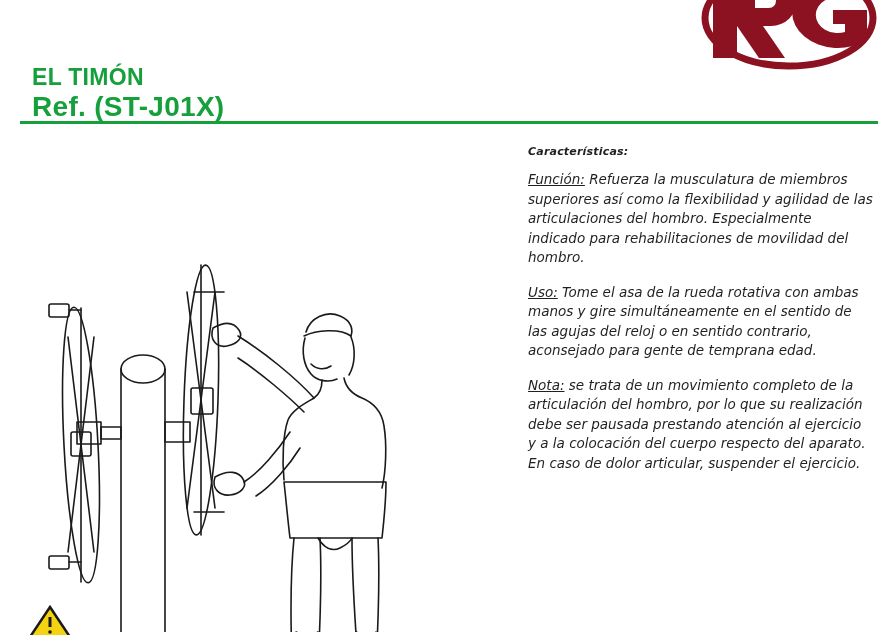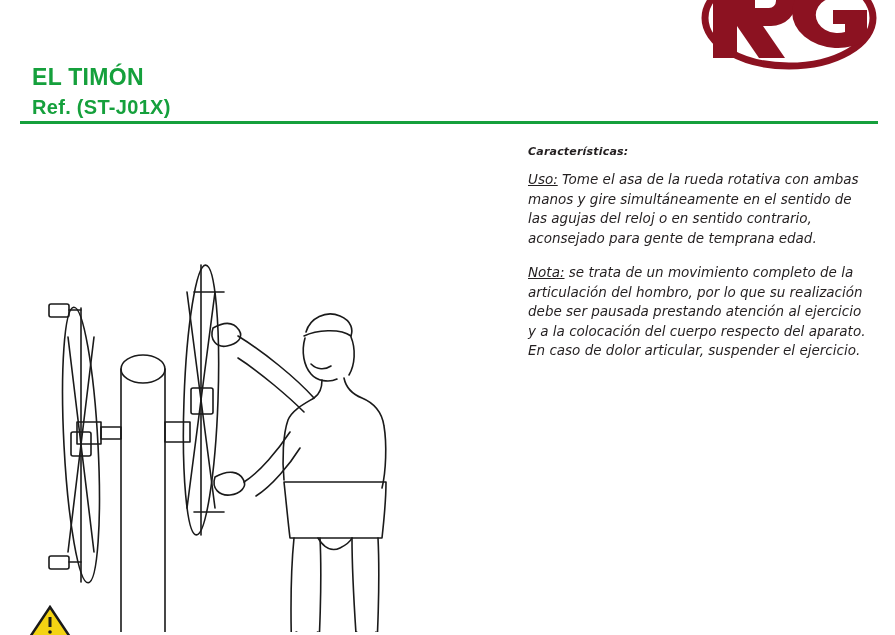--- a/index.html
+++ b/index.html
@@ -33,21 +33,21 @@
   #title-block .line1 {
     font-family: "Liberation Sans", sans-serif;
     font-weight: bold;
     font-size: 23px;
     line-height: 30px;
     letter-spacing: 0.3px;
   }
   #title-block .line2 {
     font-family: "Liberation Sans", sans-serif;
     font-weight: bold;
-    font-size: 20px;
+    font-size: 28px;
     line-height: 30px;
     letter-spacing: 0.3px;
   }
   #title-block .line3 {
     font-family: "Liberation Sans", sans-serif;
     font-weight: normal;
     font-size: 22px;
     line-height: 30px;
     letter-spacing: 0.2px;
   }
@@ -210,20 +210,23 @@
 
 <svg id="warn" viewBox="0 0 44 34">
   <path d="M22 2 L42 32 H2 Z" fill="#f4d313" stroke="#1a1a1a" stroke-width="2.5"></path>
   <path d="M22 12 v10" stroke="#1a1a1a" stroke-width="3"></path>
   <circle cx="22" cy="27" r="1.8" fill="#1a1a1a"></circle>
 </svg>
 
 <div id="text-col">
   <h2>Características:</h2>
 
+  <p class="para">
+    <span class="lead">Función:</span><span> Refuerza la musculatura de miembros superiores así como la flexibilidad y agilidad de las articulaciones del hombro. Especialmente indicado para rehabilitaciones de movilidad del hombro.</span>
+  </p>
 
   <p class="para">
     <span class="lead">Uso:</span><span> Tome el asa de la rueda rotativa con ambas manos y gire simultáneamente en el sentido de las agujas del reloj o en sentido contrario, aconsejado para gente de temprana edad.</span>
   </p>
 
 
   <p class="para">
     <span class="lead">Nota:</span><span> se trata de un movimiento completo de la articulación del hombro, por lo que su realización debe ser pausada prestando atención al ejercicio y a la colocación del cuerpo respecto del aparato. En caso de dolor articular, suspender el ejercicio.</span>
   </p>
 </div>

